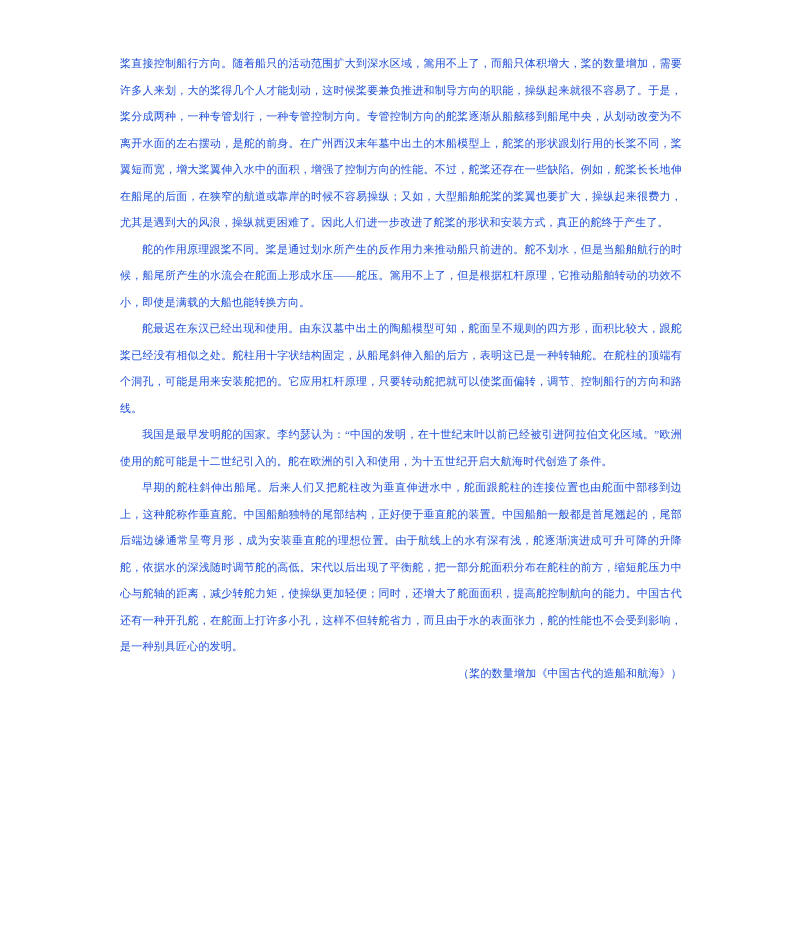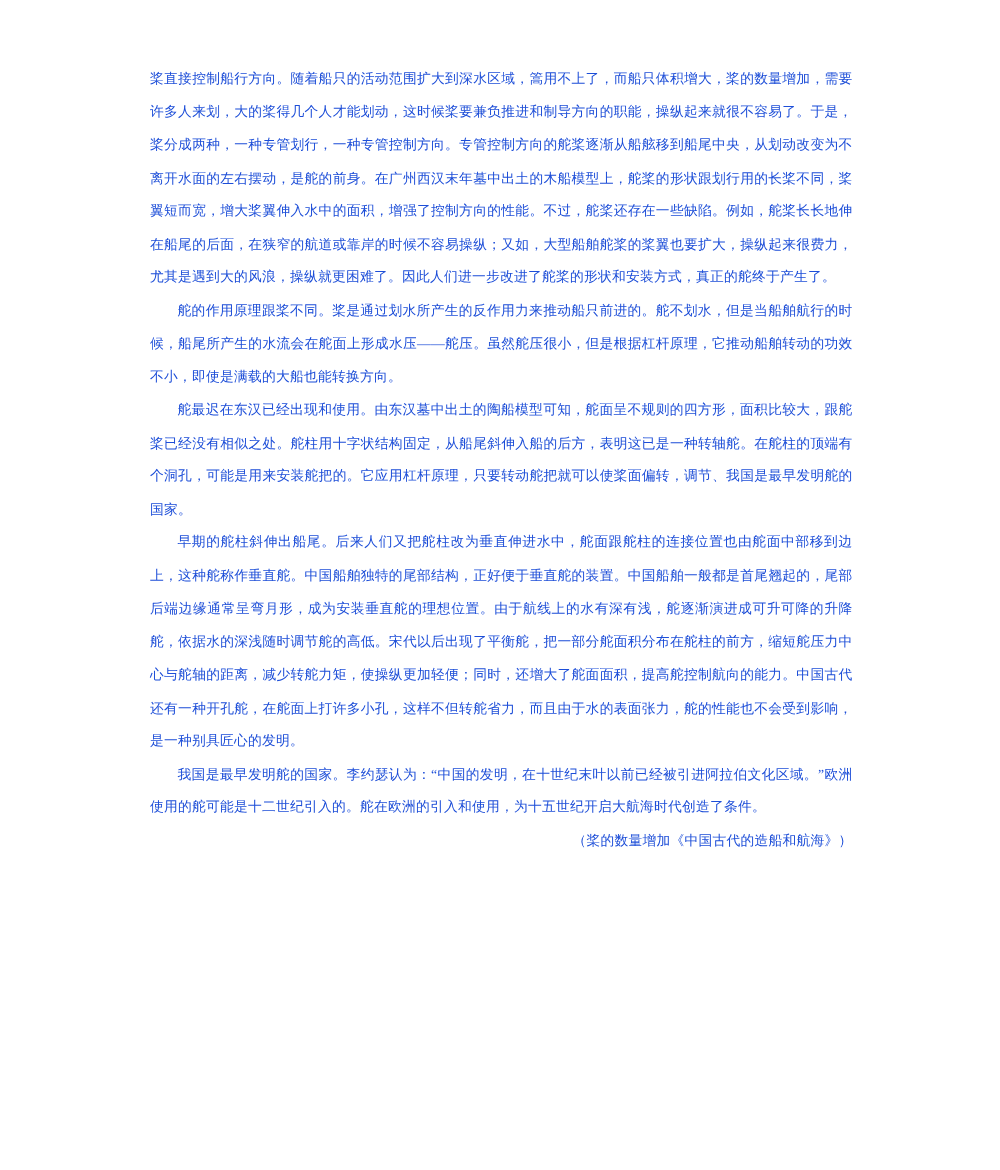--- a/index.html
+++ b/index.html
@@ -42,19 +42,19 @@
     text-align: right;
     text-indent: 0;
   }
 </style>
 </head>
 <body>
 
 <div class="page">
   <div class="article">
     <p class="no-indent">桨直接控制船行方向。随着船只的活动范围扩大到深水区域，篙用不上了，而船只体积增大，桨的数量增加，需要许多人来划，大的桨得几个人才能划动，这时候桨要兼负推进和制导方向的职能，操纵起来就很不容易了。于是，桨分成两种，一种专管划行，一种专管控制方向。专管控制方向的舵桨逐渐从船舷移到船尾中央，从划动改变为不离开水面的左右摆动，是舵的前身。在广州西汉末年墓中出土的木船模型上，舵桨的形状跟划行用的长桨不同，桨翼短而宽，增大桨翼伸入水中的面积，增强了控制方向的性能。不过，舵桨还存在一些缺陷。例如，舵桨长长地伸在船尾的后面，在狭窄的航道或靠岸的时候不容易操纵；又如，大型船舶舵桨的桨翼也要扩大，操纵起来很费力，尤其是遇到大的风浪，操纵就更困难了。因此人们进一步改进了舵桨的形状和安装方式，真正的舵终于产生了。</p>
-    <p>舵的作用原理跟桨不同。桨是通过划水所产生的反作用力来推动船只前进的。舵不划水，但是当船舶航行的时候，船尾所产生的水流会在舵面上形成水压——舵压。虽然舵压很小，但是根据杠杆原理，它推动船舶转动的功效不小，即使是满载的大船也能转换方向。</p>
-    <p>舵最迟在东汉已经出现和使用。由东汉墓中出土的陶船模型可知，舵面呈不规则的四方形，面积比较大，跟舵桨已经没有相似之处。舵柱用十字状结构固定，从船尾斜伸入船的后方，表明这已是一种转轴舵。在舵柱的顶端有个洞孔，可能是用来安装舵把的。它应用杠杆原理，只要转动舵把就可以使桨面偏转，调节、我国是最早发明舵的国家。</p>
+    <p>舵的作用原理跟桨不同。桨是通过划水所产生的反作用力来推动船只前进的。舵不划水，但是当船舶航行的时候，船尾所产生的水流会在舵面上形成水压——舵压。篙用不上了，但是根据杠杆原理，它推动船舶转动的功效不小，即使是满载的大船也能转换方向。</p>
+    <p>舵最迟在东汉已经出现和使用。由东汉墓中出土的陶船模型可知，舵面呈不规则的四方形，面积比较大，跟舵桨已经没有相似之处。舵柱用十字状结构固定，从船尾斜伸入船的后方，表明这已是一种转轴舵。在舵柱的顶端有个洞孔，可能是用来安装舵把的。它应用杠杆原理，只要转动舵把就可以使桨面偏转，调节、控制船行的方向和路线。</p>
+    <p>我国是最早发明舵的国家。李约瑟认为：“中国的发明，在十世纪末叶以前已经被引进阿拉伯文化区域。”欧洲使用的舵可能是十二世纪引入的。舵在欧洲的引入和使用，为十五世纪开启大航海时代创造了条件。</p>
     <p>早期的舵柱斜伸出船尾。后来人们又把舵柱改为垂直伸进水中，舵面跟舵柱的连接位置也由舵面中部移到边上，这种舵称作垂直舵。中国船舶独特的尾部结构，正好便于垂直舵的装置。中国船舶一般都是首尾翘起的，尾部后端边缘通常呈弯月形，成为安装垂直舵的理想位置。由于航线上的水有深有浅，舵逐渐演进成可升可降的升降舵，依据水的深浅随时调节舵的高低。宋代以后出现了平衡舵，把一部分舵面积分布在舵柱的前方，缩短舵压力中心与舵轴的距离，减少转舵力矩，使操纵更加轻便；同时，还增大了舵面面积，提高舵控制航向的能力。中国古代还有一种开孔舵，在舵面上打许多小孔，这样不但转舵省力，而且由于水的表面张力，舵的性能也不会受到影响，是一种别具匠心的发明。</p>
-    <p>我国是最早发明舵的国家。李约瑟认为：“中国的发明，在十世纪末叶以前已经被引进阿拉伯文化区域。”欧洲使用的舵可能是十二世纪引入的。舵在欧洲的引入和使用，为十五世纪开启大航海时代创造了条件。</p>
     <p class="citation">（桨的数量增加《中国古代的造船和航海》）</p>
   </div>
 </div>
 
 </body></html>

